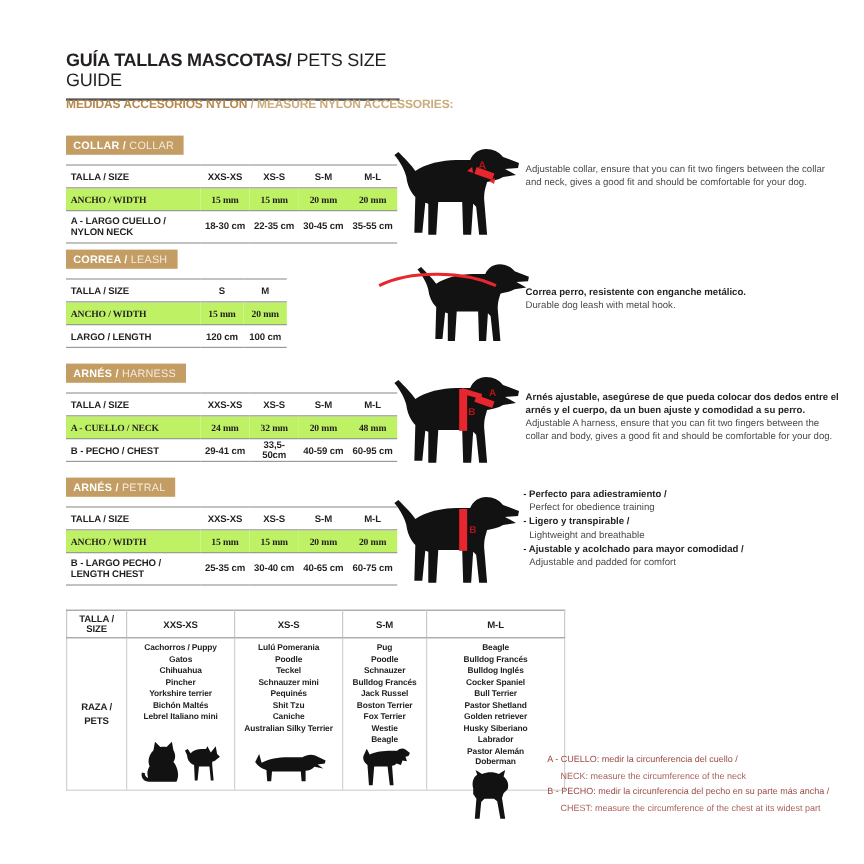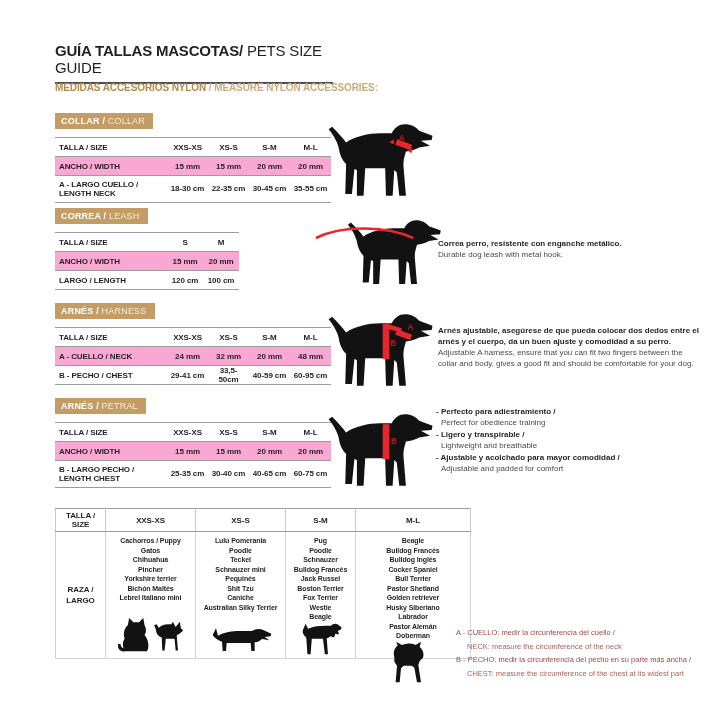--- a/index.html
+++ b/index.html
@@ -18,21 +18,21 @@
   .section{position:absolute;left:55px;width:660px;}
   .badge{position:absolute;left:0;top:0;background:#c39d63;color:#fff;font-size:9px;font-weight:700;
          padding:3px 8px 3px 6px;letter-spacing:0.2px;}
   .badge .en{font-weight:400;color:rgba(255,255,255,0.8);text-align:right;}
 
   table.spec{position:absolute;left:0;border-collapse:collapse;table-layout:fixed;
              font-size:8px;font-weight:700;letter-spacing:-0.1px;}
   table.spec th,table.spec td{padding:0 2px;height:18px;text-align:center;vertical-align:middle;
              border-top:1px solid #9b9b9b;border-bottom:1px solid #9b9b9b;}
   table.spec .lbl{text-align:left;padding-left:4px;}
-  table.spec tr.shaded td{background:#f9a8d4;}
+  table.spec tr.shaded td{background:#bef264;font-family:Liberation Serif, serif;}
   table.spec td.two{height:26px;line-height:1.15;}
 
   .dog{position:absolute;}
   .desc{position:absolute;left:383px;width:262px;font-size:8px;line-height:11px;}
   .desc .es{font-weight:700;display:block;color:#231f20;}
   .desc .en{font-weight:400;display:block;color:#4a4a4a;}
   .bullets{position:absolute;left:381px;width:262px;font-size:8px;line-height:11px;}
   .bullets .es{font-weight:700;display:block;}
   .bullets .en{font-weight:400;display:block;color:#4a4a4a;padding-left:5px;margin-bottom:1px;}
 
@@ -96,38 +96,39 @@
       </tr>
       <tr class="shaded">
         <td class="lbl">ANCHO / WIDTH</td>
         <td>15 mm</td>
         <td>15 mm</td>
         <td>20 mm</td>
         <td>20 mm</td>
       </tr>
       <tr>
         <td class="lbl two" style="white-space:pre-line">A - LARGO CUELLO /
-LENGTH NECK</td>
+NYLON NECK</td>
         <td class="two">18-30 cm</td>
         <td class="two">22-35 cm</td>
         <td class="two">30-45 cm</td>
         <td class="two">35-55 cm</td>
       </tr>
     </tbody>
       </table>
     <div class="dog" style="left:272px;top:8px;">
       <svg width="108" height="82" viewBox="0 0 130 95">
         <use href="#dog-shape"></use>
         <rect x="83" y="23" width="19" height="7" transform="rotate(20 92 26)" fill="#e8262d"></rect>
         <text x="86" y="22" font-family="Liberation Sans,sans-serif" font-size="11" font-weight="bold" fill="#b5121b">A</text>
         <path d="M80 20 l-5 4 l6 2 Z" fill="#e8262d"></path>
         <path d="M97 34 l6 -3 l-1 6 Z" fill="#e8262d"></path>
       </svg>
     </div>
     <div class="desc" style="top:22px;">
+      <span class="en">Adjustable collar, ensure that you can fit two fingers between the collar and neck, gives a good fit and should be comfortable for your dog.</span>
     </div>
   </div>
 
   <div class="section" style="top:208px;height:95px;">
     <div class="badge">
       <span>CORREA / </span><span class="en">LEASH</span>
     </div>
     <table class="spec" style="top:24px;width:184px;">
       <colgroup>
           <col style="width:112px">
@@ -286,21 +287,21 @@
         <tr>
       <th>TALLA /  SIZE</th>
       <th>XXS-XS</th>
       <th>XS-S</th>
       <th>S-M</th>
       <th>M-L</th>
     </tr>
     <tr>
       <td>
         <div class="razalabel">RAZA /
-LARGO</div>
+PETS</div>
       </td>
       <td>
         <div class="breedcell">
           <div class="breedlist">Cachorros / Puppy
 Gatos
 Chihuahua
 Pincher
 Yorkshire terrier
 Bichón Maltés
 Lebrel Italiano mini</div>

